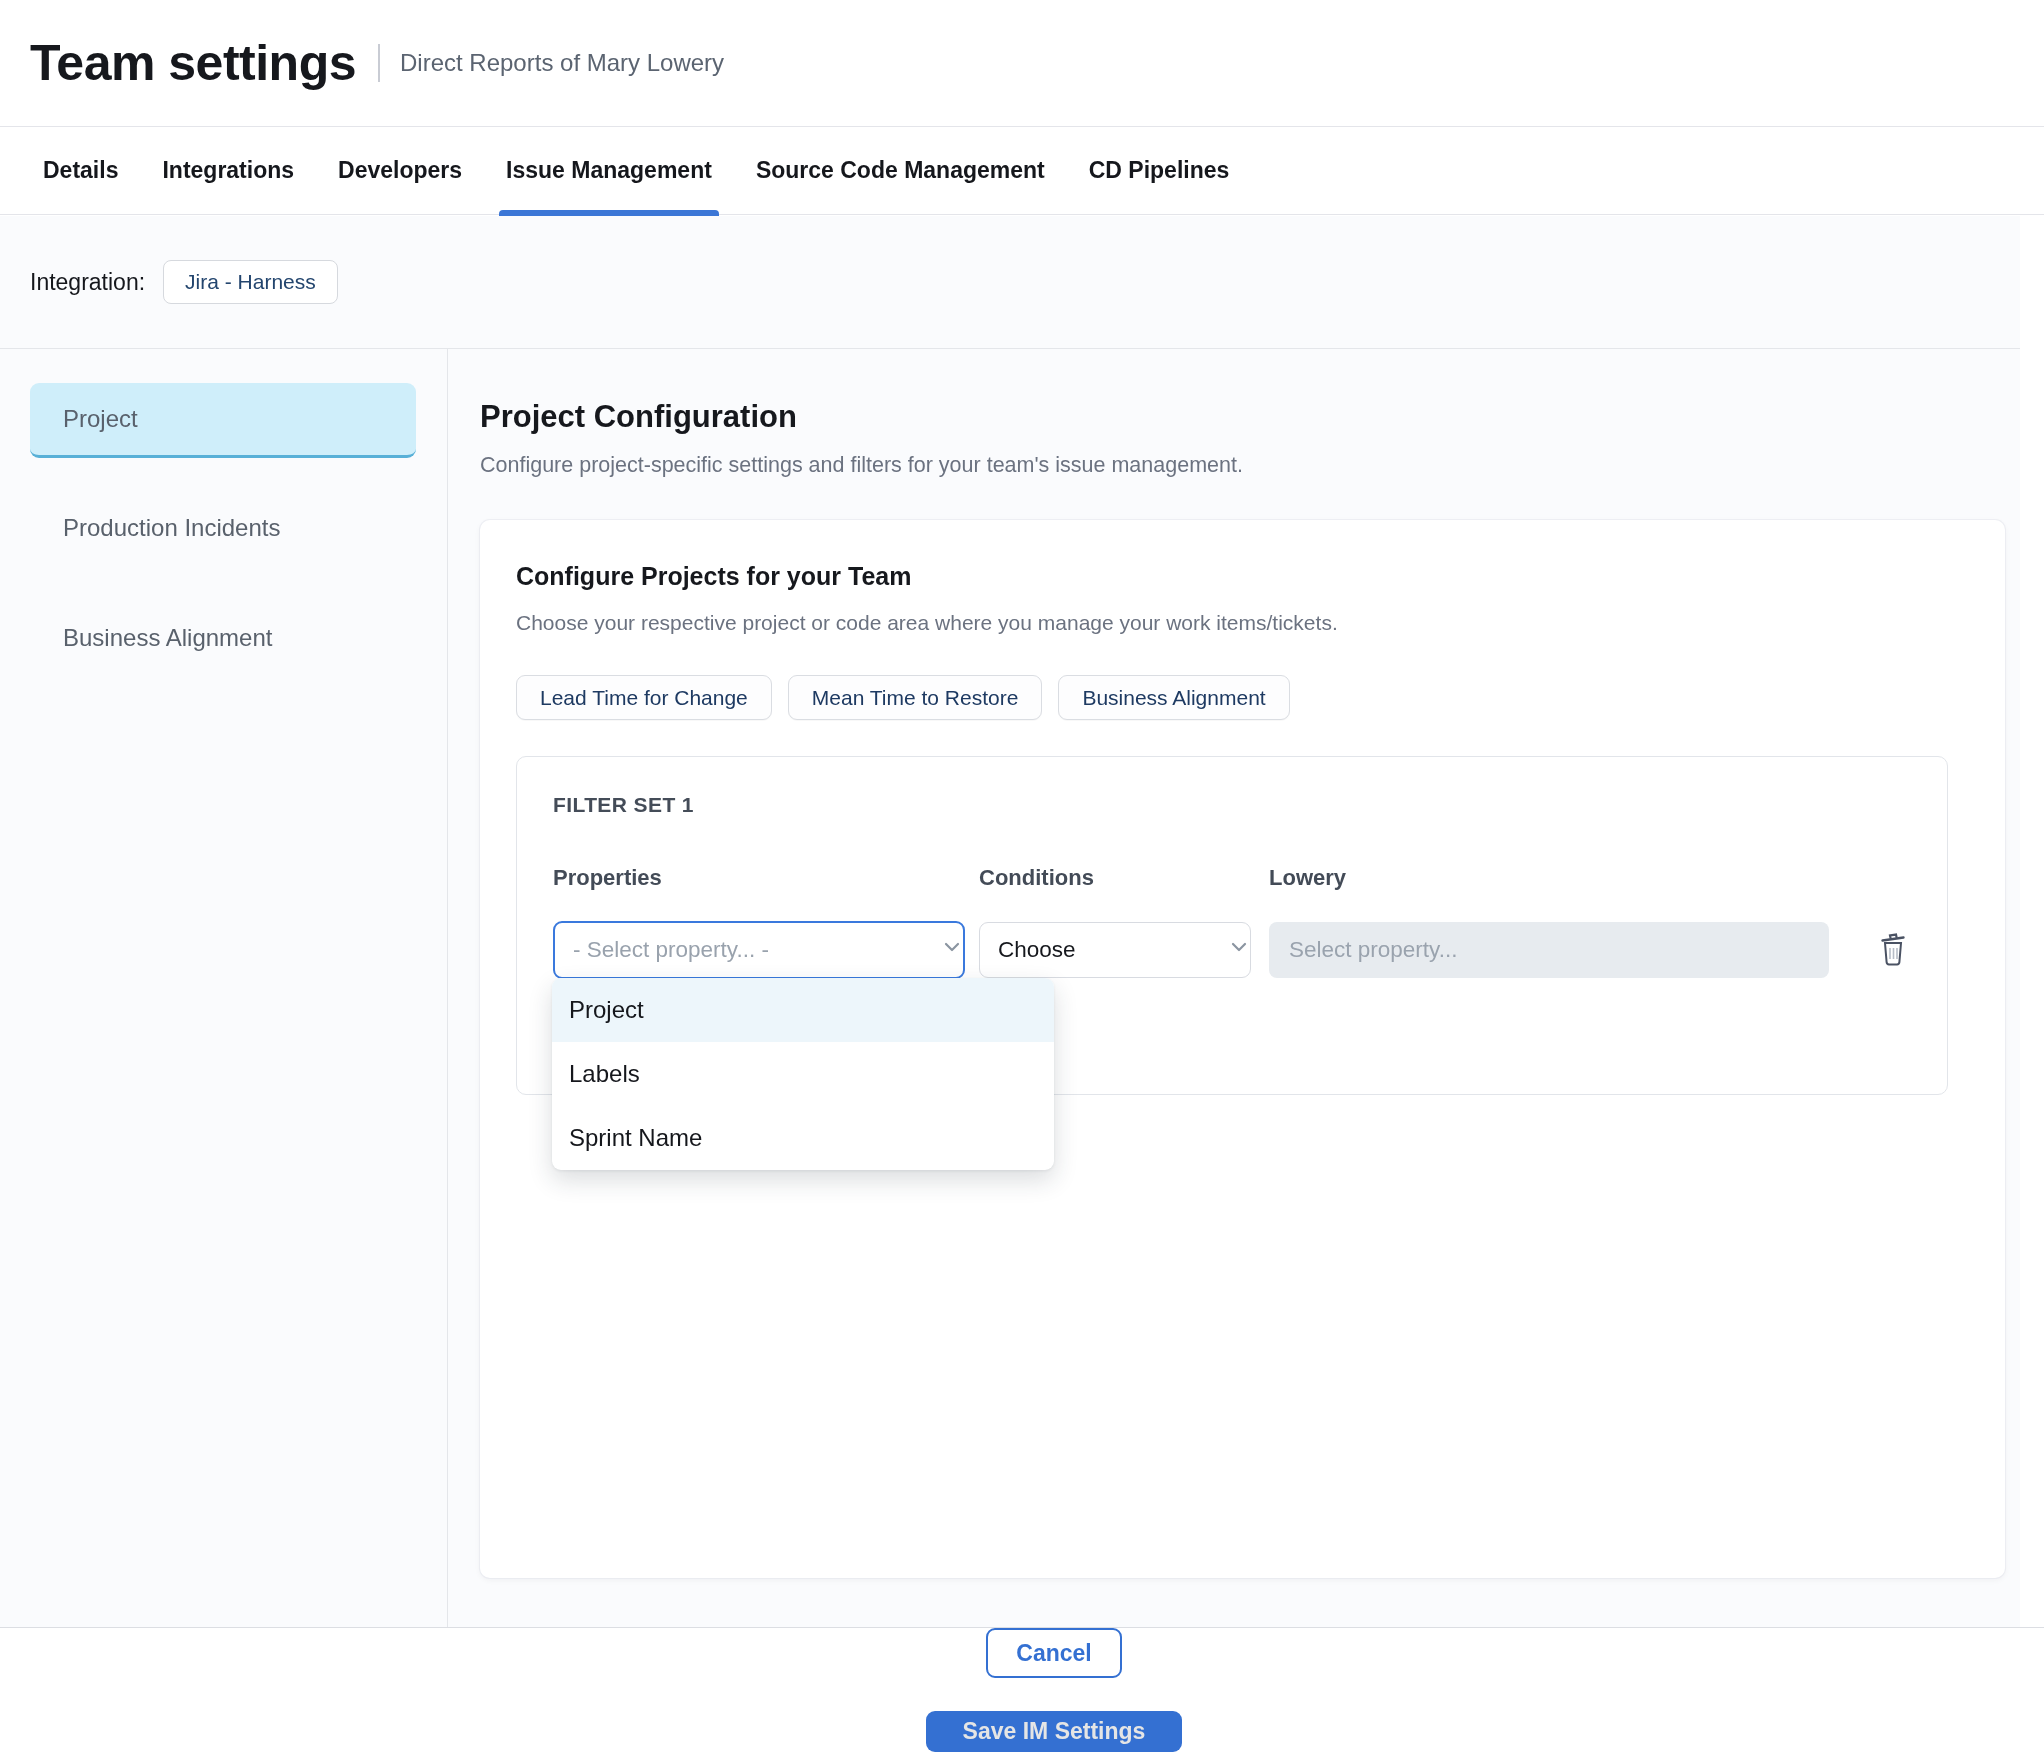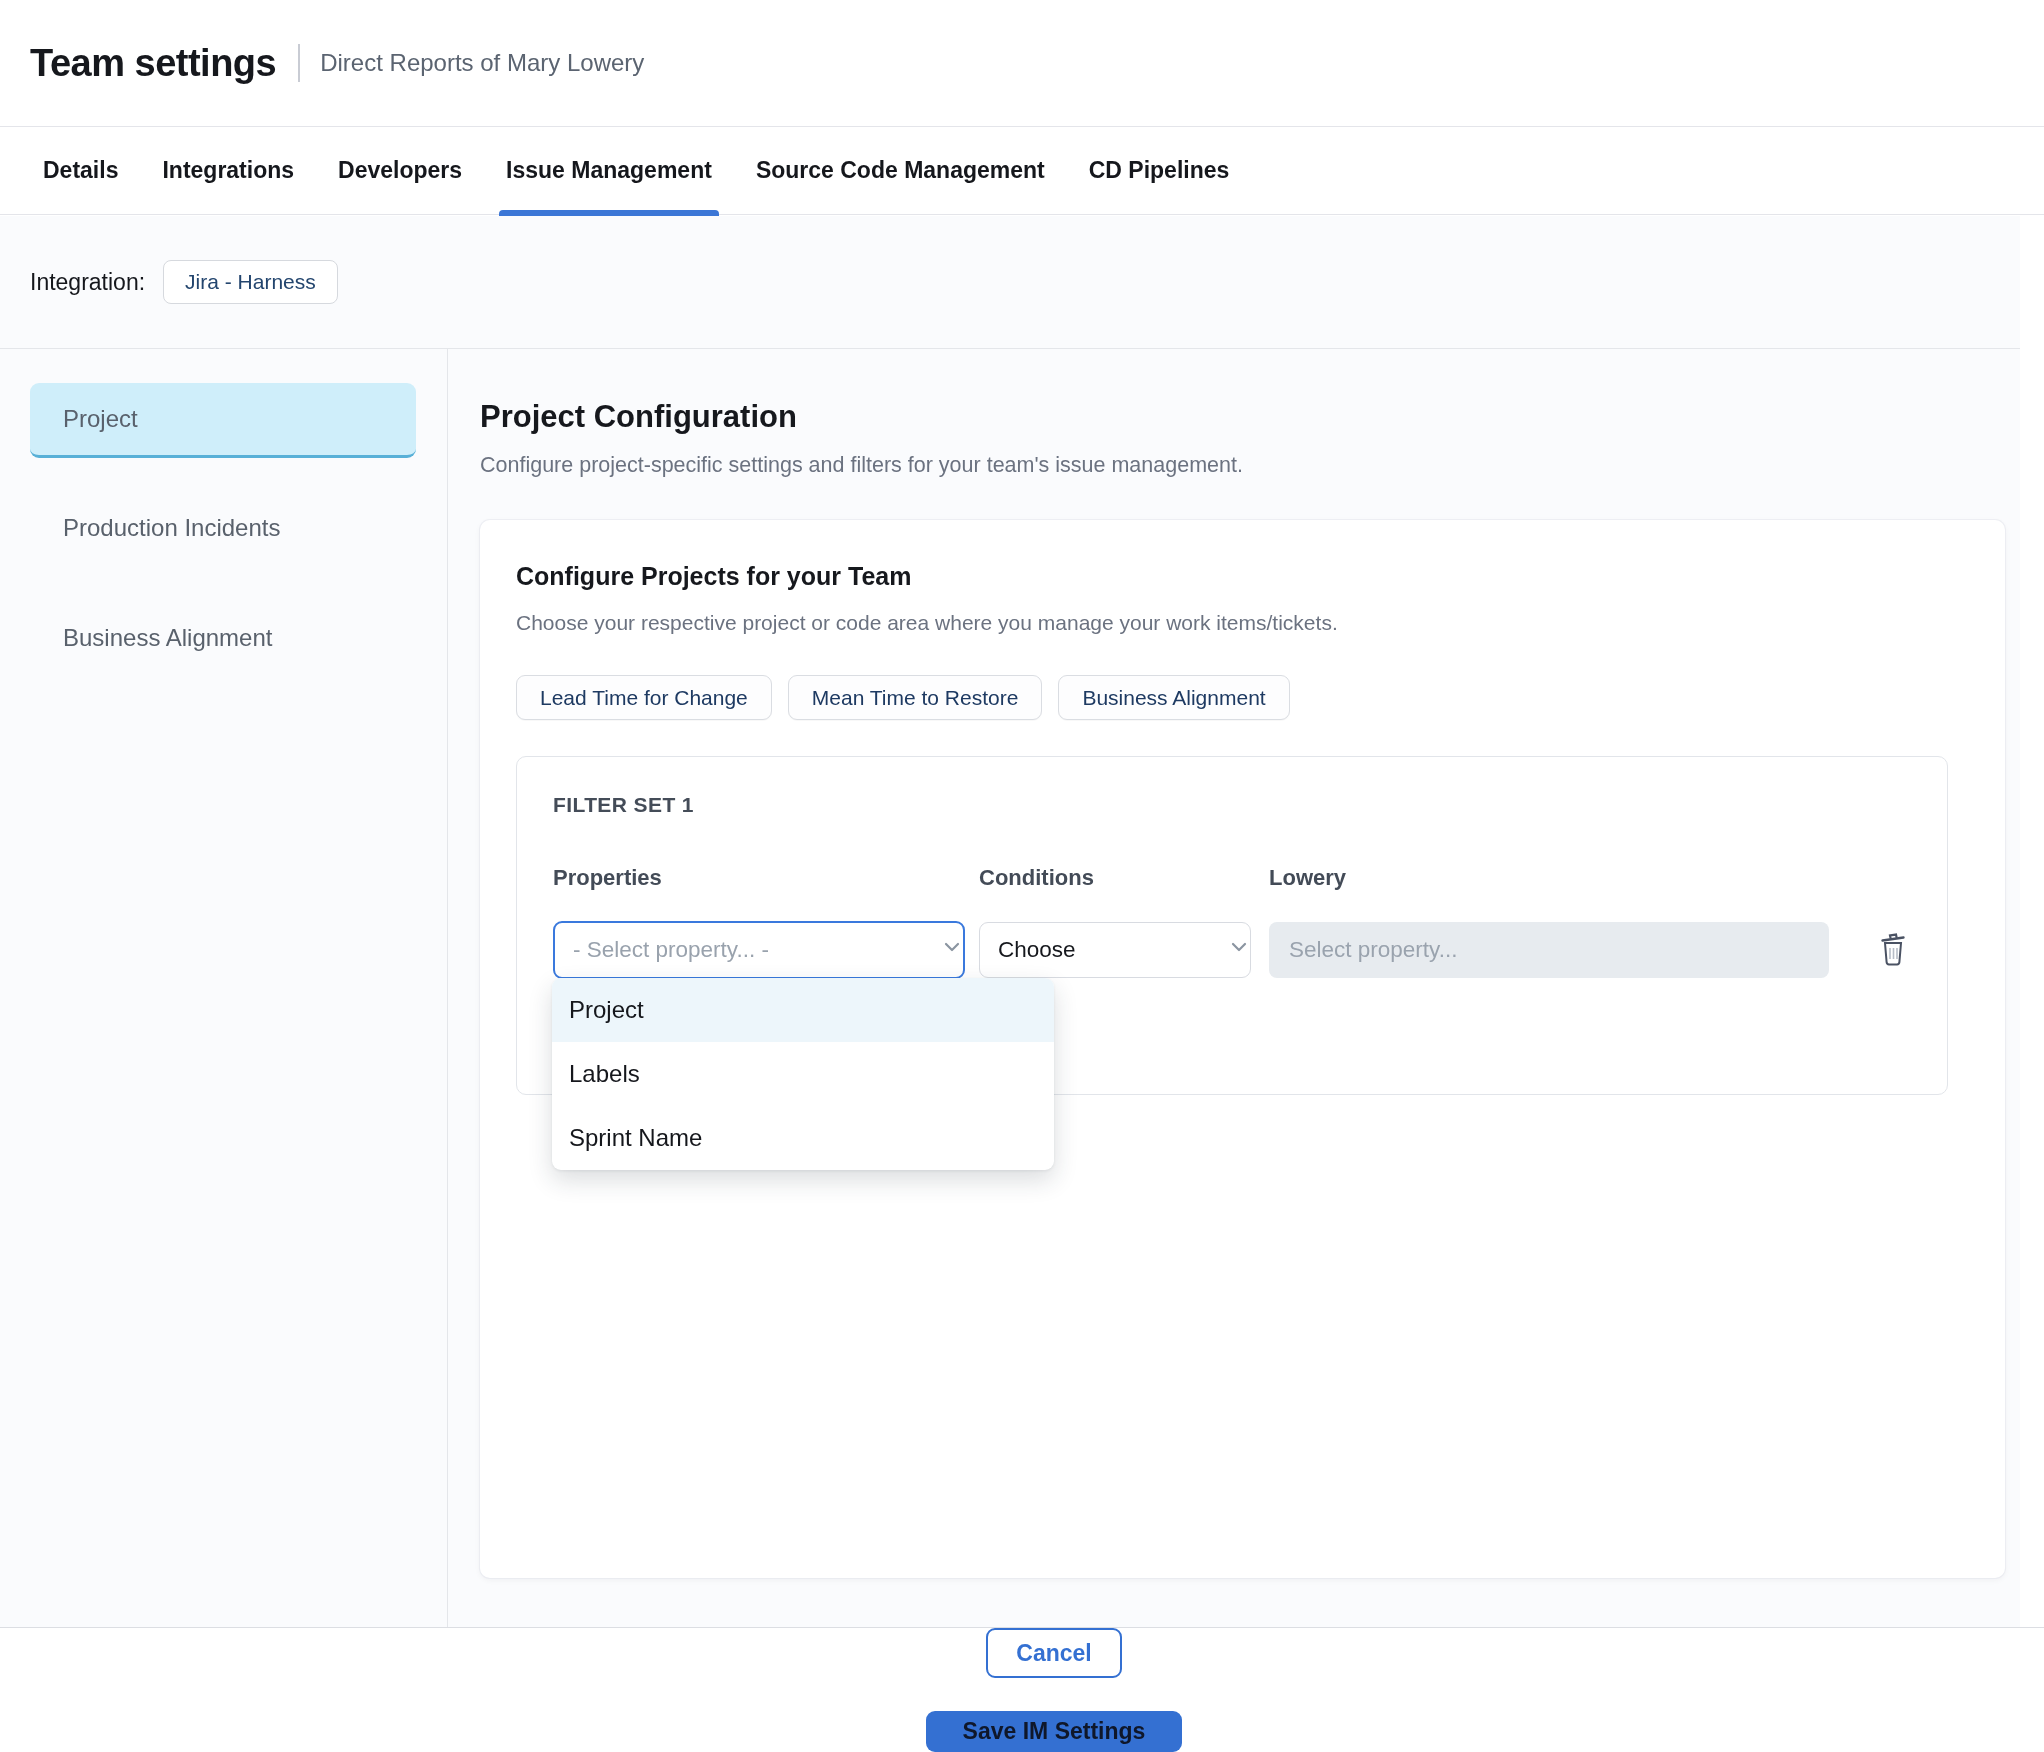--- a/index.html
+++ b/index.html
@@ -1,21 +1,21 @@
 <!DOCTYPE html>
 <html><head>
 <meta charset="utf-8">
 <style>
   html,body{margin:0;padding:0;background:#ffffff;}
   body{font-family:"Liberation Sans", sans-serif; -webkit-font-smoothing:antialiased;}
   .page{position:relative;width:2044px;height:1752px;background:#ffffff;overflow:hidden;}
 
   
   .header{height:127px;box-sizing:border-box;display:flex;align-items:center;padding-left:30px;background:#fff;border-bottom:1px solid #e4e5ea;}
-  .page-title{font-size:38px;font-weight:700;color:#16181d;letter-spacing:-0.5px;}
+  .page-title{font-size:50px;font-weight:700;color:#16181d;letter-spacing:-0.5px;}
   .title-divider{width:2px;height:38px;background:#c9ccd4;margin:0 20px 0 22px;}
   .page-subtitle{font-size:24px;color:#5b6471;}
 
   
   .tabbar{height:88px;display:flex;align-items:center;gap:44px;padding-left:43px;background:#fff;border-bottom:1px solid #e4e5ea;box-sizing:border-box;}
   .tab{position:relative;height:88px;display:flex;align-items:center;font-size:23px;font-weight:600;color:#15171c;cursor:pointer;}
   .tab.active::after{content:"";position:absolute;left:-7px;right:-7px;bottom:-1px;height:6px;background:#3b76d6;border-radius:4px 4px 0 0;}
 
   
   .content{position:absolute;top:216px;left:0;width:2020px;height:1411px;background:#fafbfd;}
@@ -58,21 +58,21 @@
 
   
   .dropdown{position:absolute;left:552px;top:978px;width:502px;background:#ffffff;border-radius:9px;box-shadow:0 10px 25px rgba(31,41,55,.16), 0 1px 3px rgba(31,41,55,.08);overflow:hidden;z-index:5;}
   .dropdown .option{height:64px;display:flex;align-items:center;padding-left:17px;font-size:24px;color:#15171c;cursor:pointer;}
   .dropdown .option.highlighted{background:#edf6fb;}
 
   
   .footer{position:absolute;left:0;bottom:0;width:2044px;height:125px;background:#ffffff;border-top:1px solid #dcdee3;display:flex;align-items:center;padding-left:64px;gap:33px;box-sizing:border-box;flex-direction:column;}
   .btn{font-family:"Liberation Sans",sans-serif;font-size:23px;font-weight:700;border-radius:9px;cursor:pointer;}
   .btn-cancel{width:136px;height:56px;background:#ffffff;border:2px solid #3470d2;color:#3470d2;}
-  .btn-save{height:46px;padding:0 37px;background:#3470d2;border:none;color:#0f172a;}
+  .btn-save{height:46px;padding:0 37px;background:#3470d2;border:none;color:#e5e5e5;}
 </style>
 </head>
 <body>
 
 <div class="page">
 
   <div class="header">
     <span class="page-title">Team settings</span>
     <span class="title-divider"></span>
     <span class="page-subtitle">Direct Reports of Mary Lowery</span>

